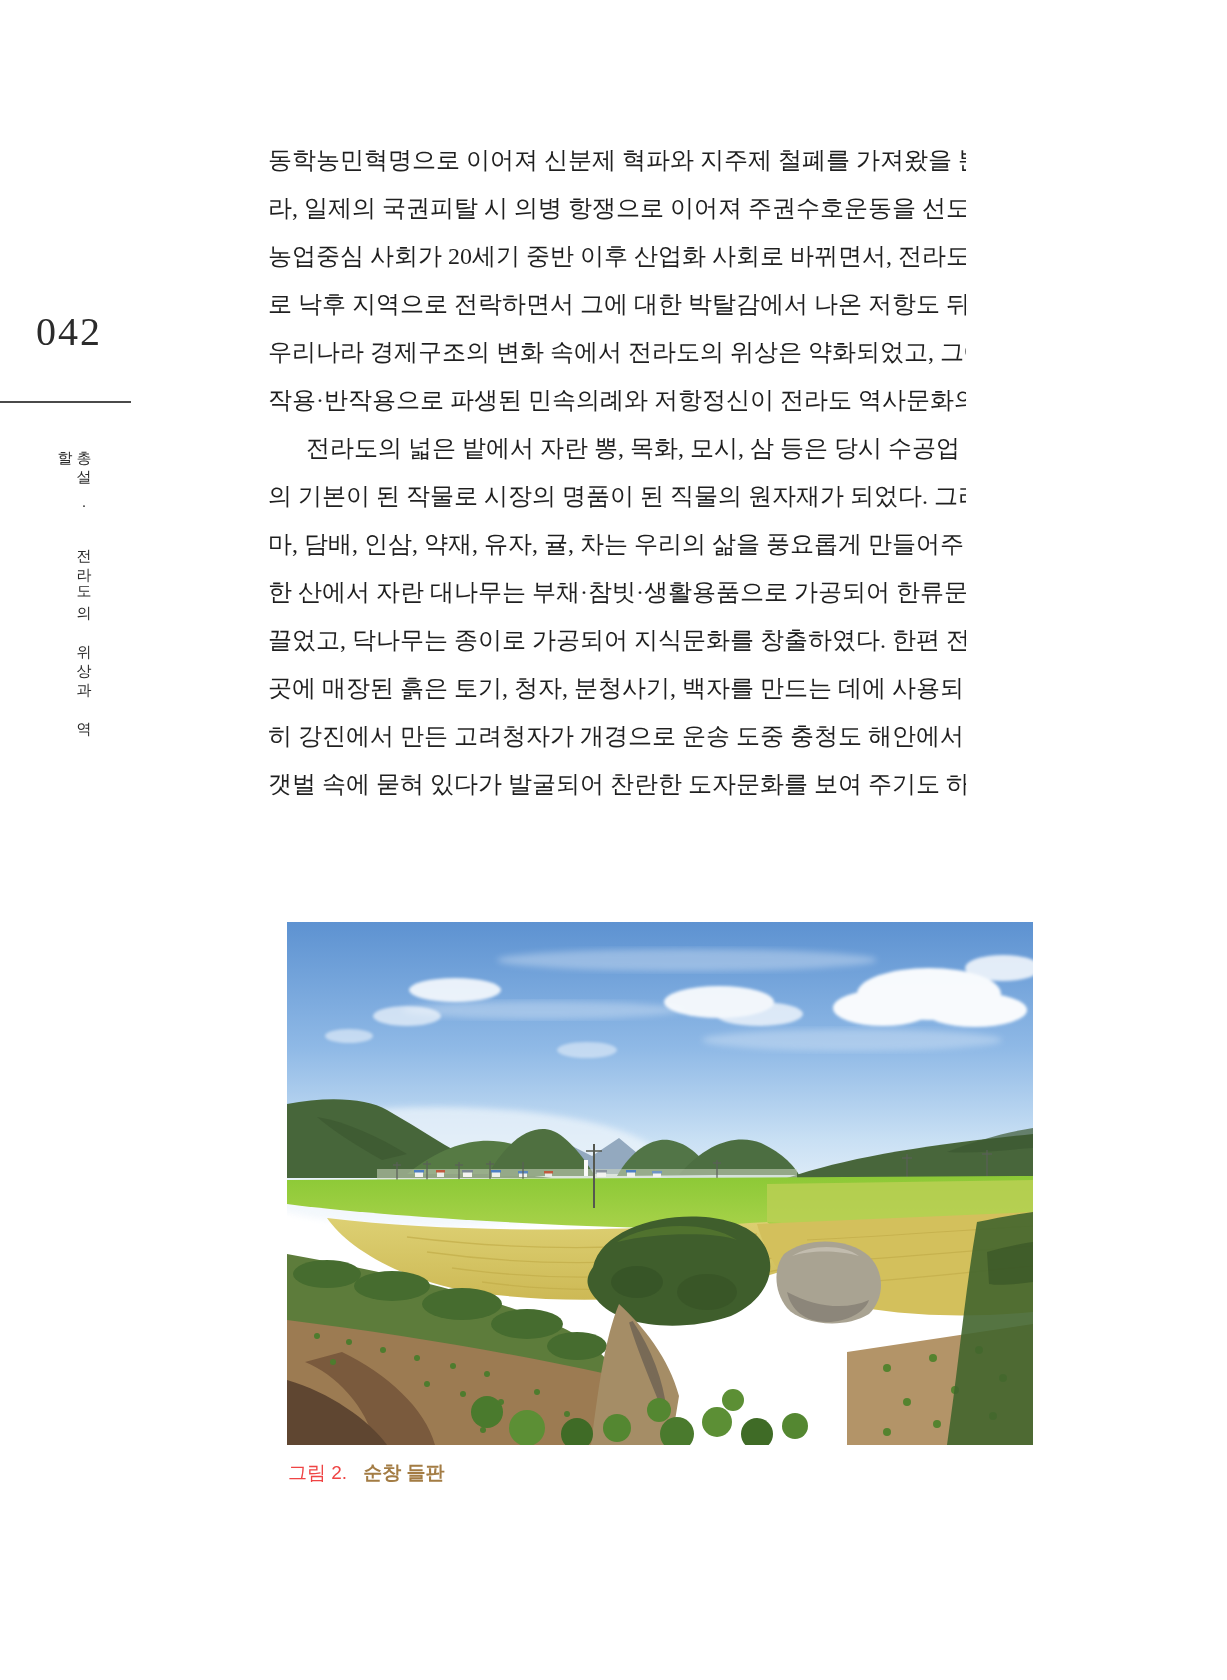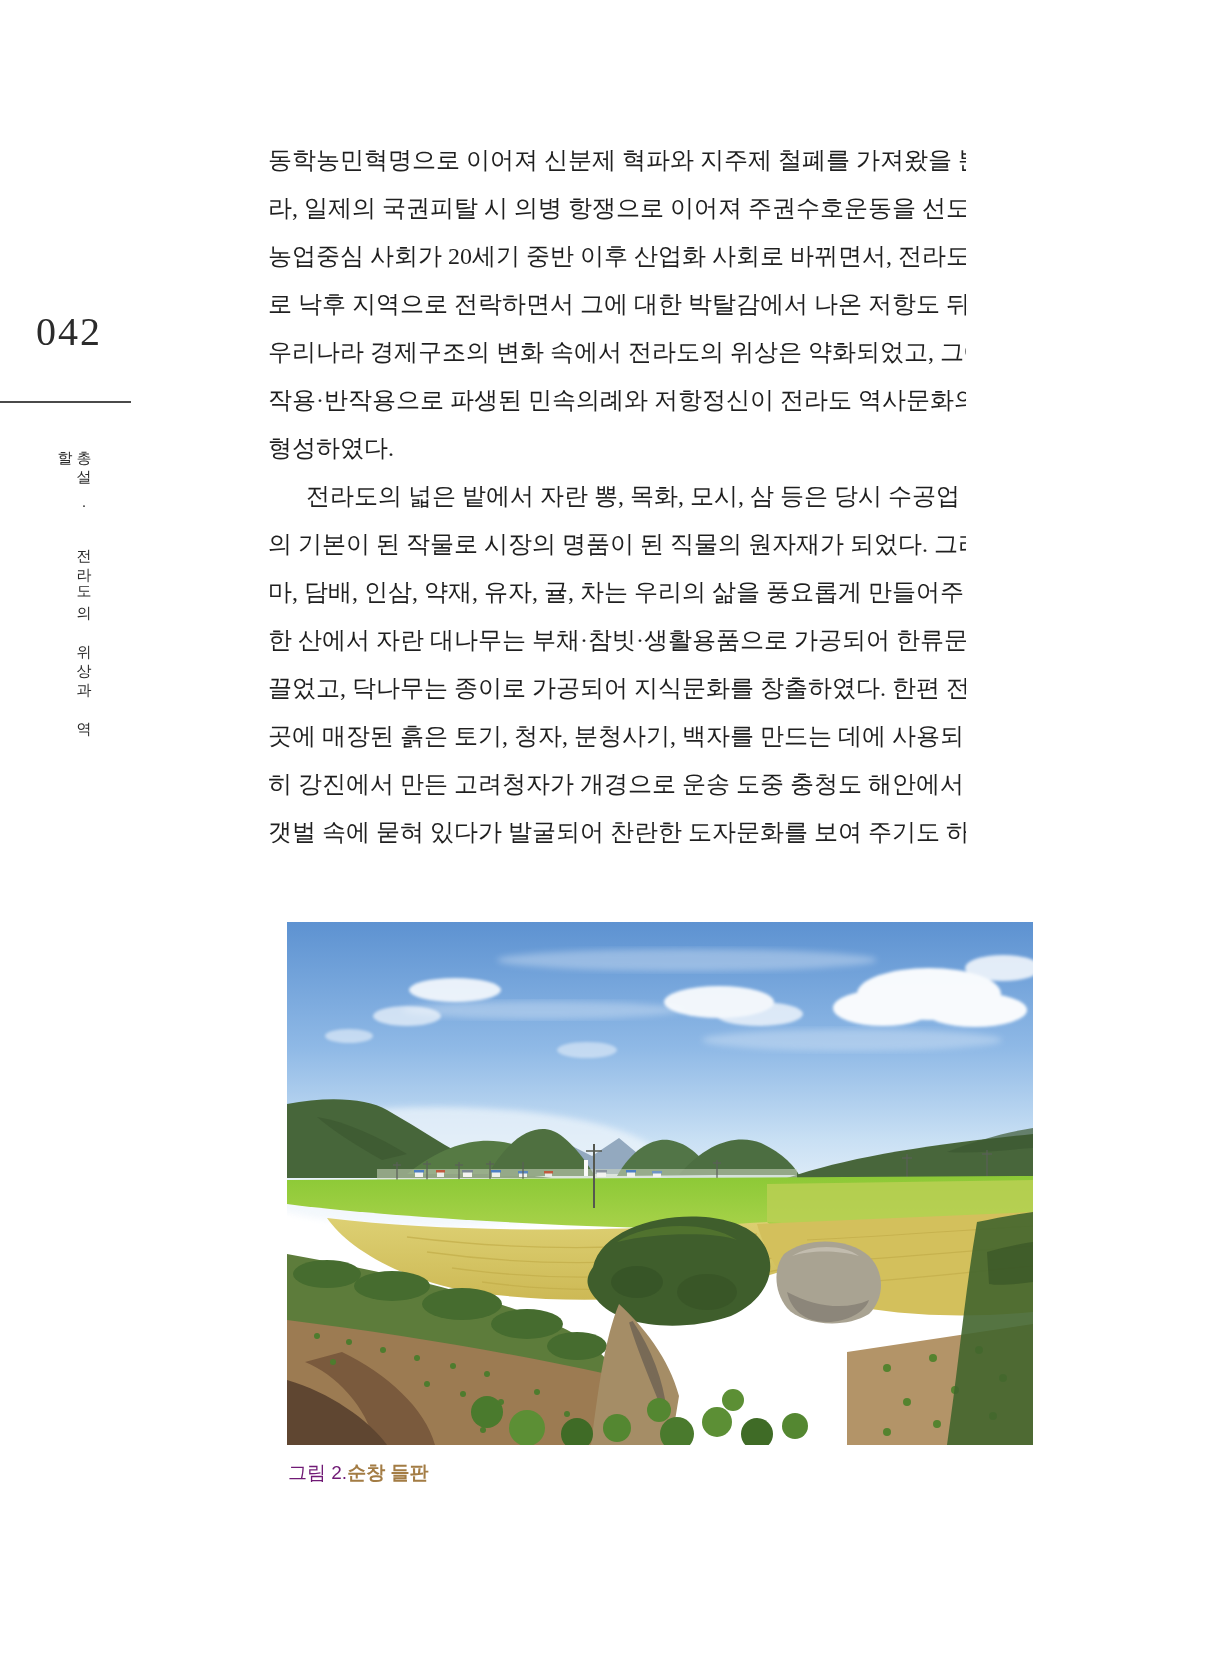--- a/index.html
+++ b/index.html
@@ -38,40 +38,39 @@
   .body-text .line.para-end{text-align-last:left;}
   .body-text .line.indent{padding-left:38px;}
   
   .figure{position:absolute;left:287px;top:922px;width:746px;}
   .figure-image{width:746px;height:523px;display:block;}
   .figure-caption{
     position:absolute;left:288px;top:1461px;
     font-family:"Liberation Sans","DejaVu Sans",sans-serif;
     font-size:19px;line-height:24px;
   }
-  .caption-label{color:#701a75;margin-right:0;}
+  .caption-label{color:#ef4444;margin-right:16px;}
   .caption-title{color:#a37c44;font-weight:bold;text-align:right;}
 </style>
 </head>
 <body>
 
 <div class="page">
 
   <div class="page-number">042</div>
   <div class="margin-rule"></div>
   <div class="sidebar-title">총설 · 전라도의 위상과 역할</div>
 
   <div class="body-text">
     <div class="line">동학농민혁명으로 이어져 신분제 혁파와 지주제 철폐를 가져왔을 뿐만 아니</div>
     <div class="line">라, 일제의 국권피탈 시 의병 항쟁으로 이어져 주권수호운동을 선도하였다.</div>
     <div class="line">농업중심 사회가 20세기 중반 이후 산업화 사회로 바뀌면서, 전라도는 역으</div>
     <div class="line">로 낙후 지역으로 전락하면서 그에 대한 박탈감에서 나온 저항도 뒤따랐다.</div>
     <div class="line">우리나라 경제구조의 변화 속에서 전라도의 위상은 약화되었고, 그에 대한</div>
     <div class="line">작용·반작용으로 파생된 민속의례와 저항정신이 전라도 역사문화의 저변을</div>
-    <div class="line para-end">형성하였다.</div>
     <div class="line indent">전라도의 넓은 밭에서 자란 뽕, 목화, 모시, 삼 등은 당시 수공업 산업</div>
     <div class="line">의 기본이 된 작물로 시장의 명품이 된 직물의 원자재가 되었다. 그리고 고구</div>
     <div class="line">마, 담배, 인삼, 약재, 유자, 귤, 차는 우리의 삶을 풍요롭게 만들어주었다. 또</div>
     <div class="line">한 산에서 자란 대나무는 부채·참빗·생활용품으로 가공되어 한류문화를 이</div>
     <div class="line">끌었고, 닥나무는 종이로 가공되어 지식문화를 창출하였다. 한편 전라도 곳</div>
     <div class="line">곳에 매장된 흙은 토기, 청자, 분청사기, 백자를 만드는 데에 사용되었다. 특</div>
     <div class="line">히 강진에서 만든 고려청자가 개경으로 운송 도중 충청도 해안에서 좌초되어</div>
     <div class="line">갯벌 속에 묻혀 있다가 발굴되어 찬란한 도자문화를 보여 주기도 하였다. 그</div>
   </div>
 

